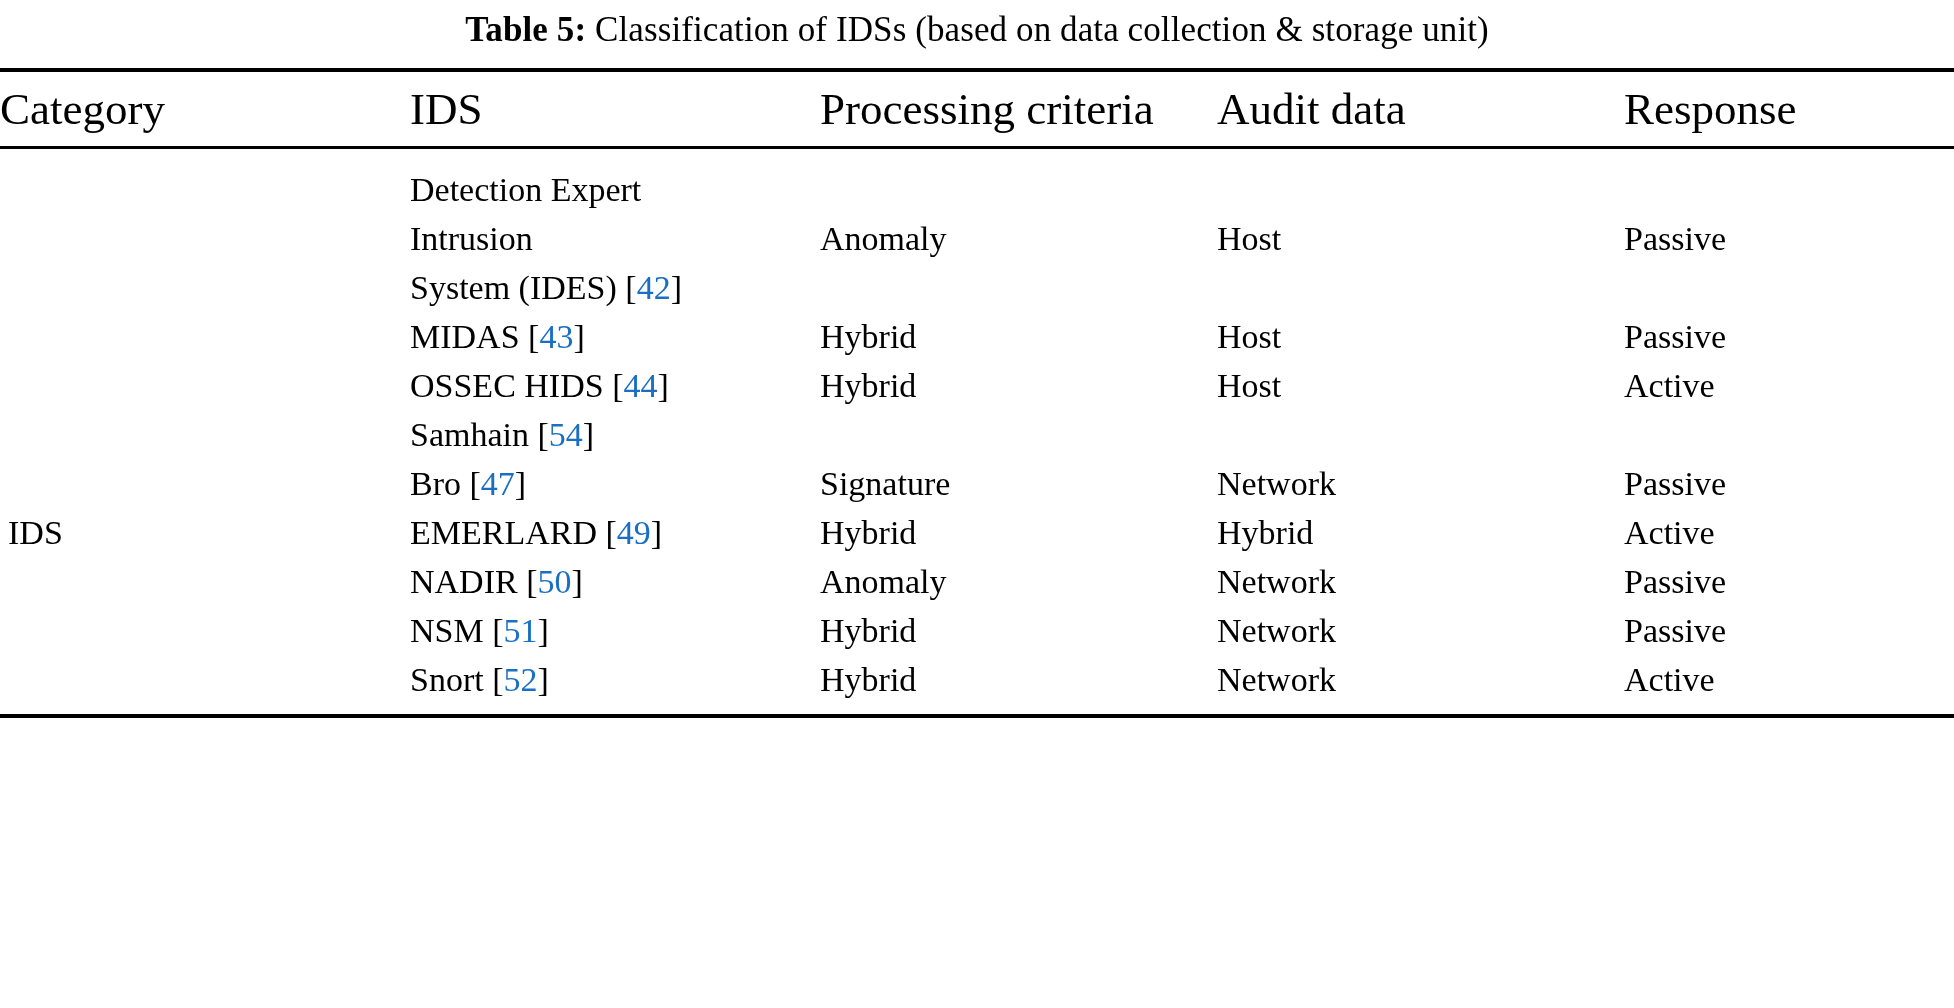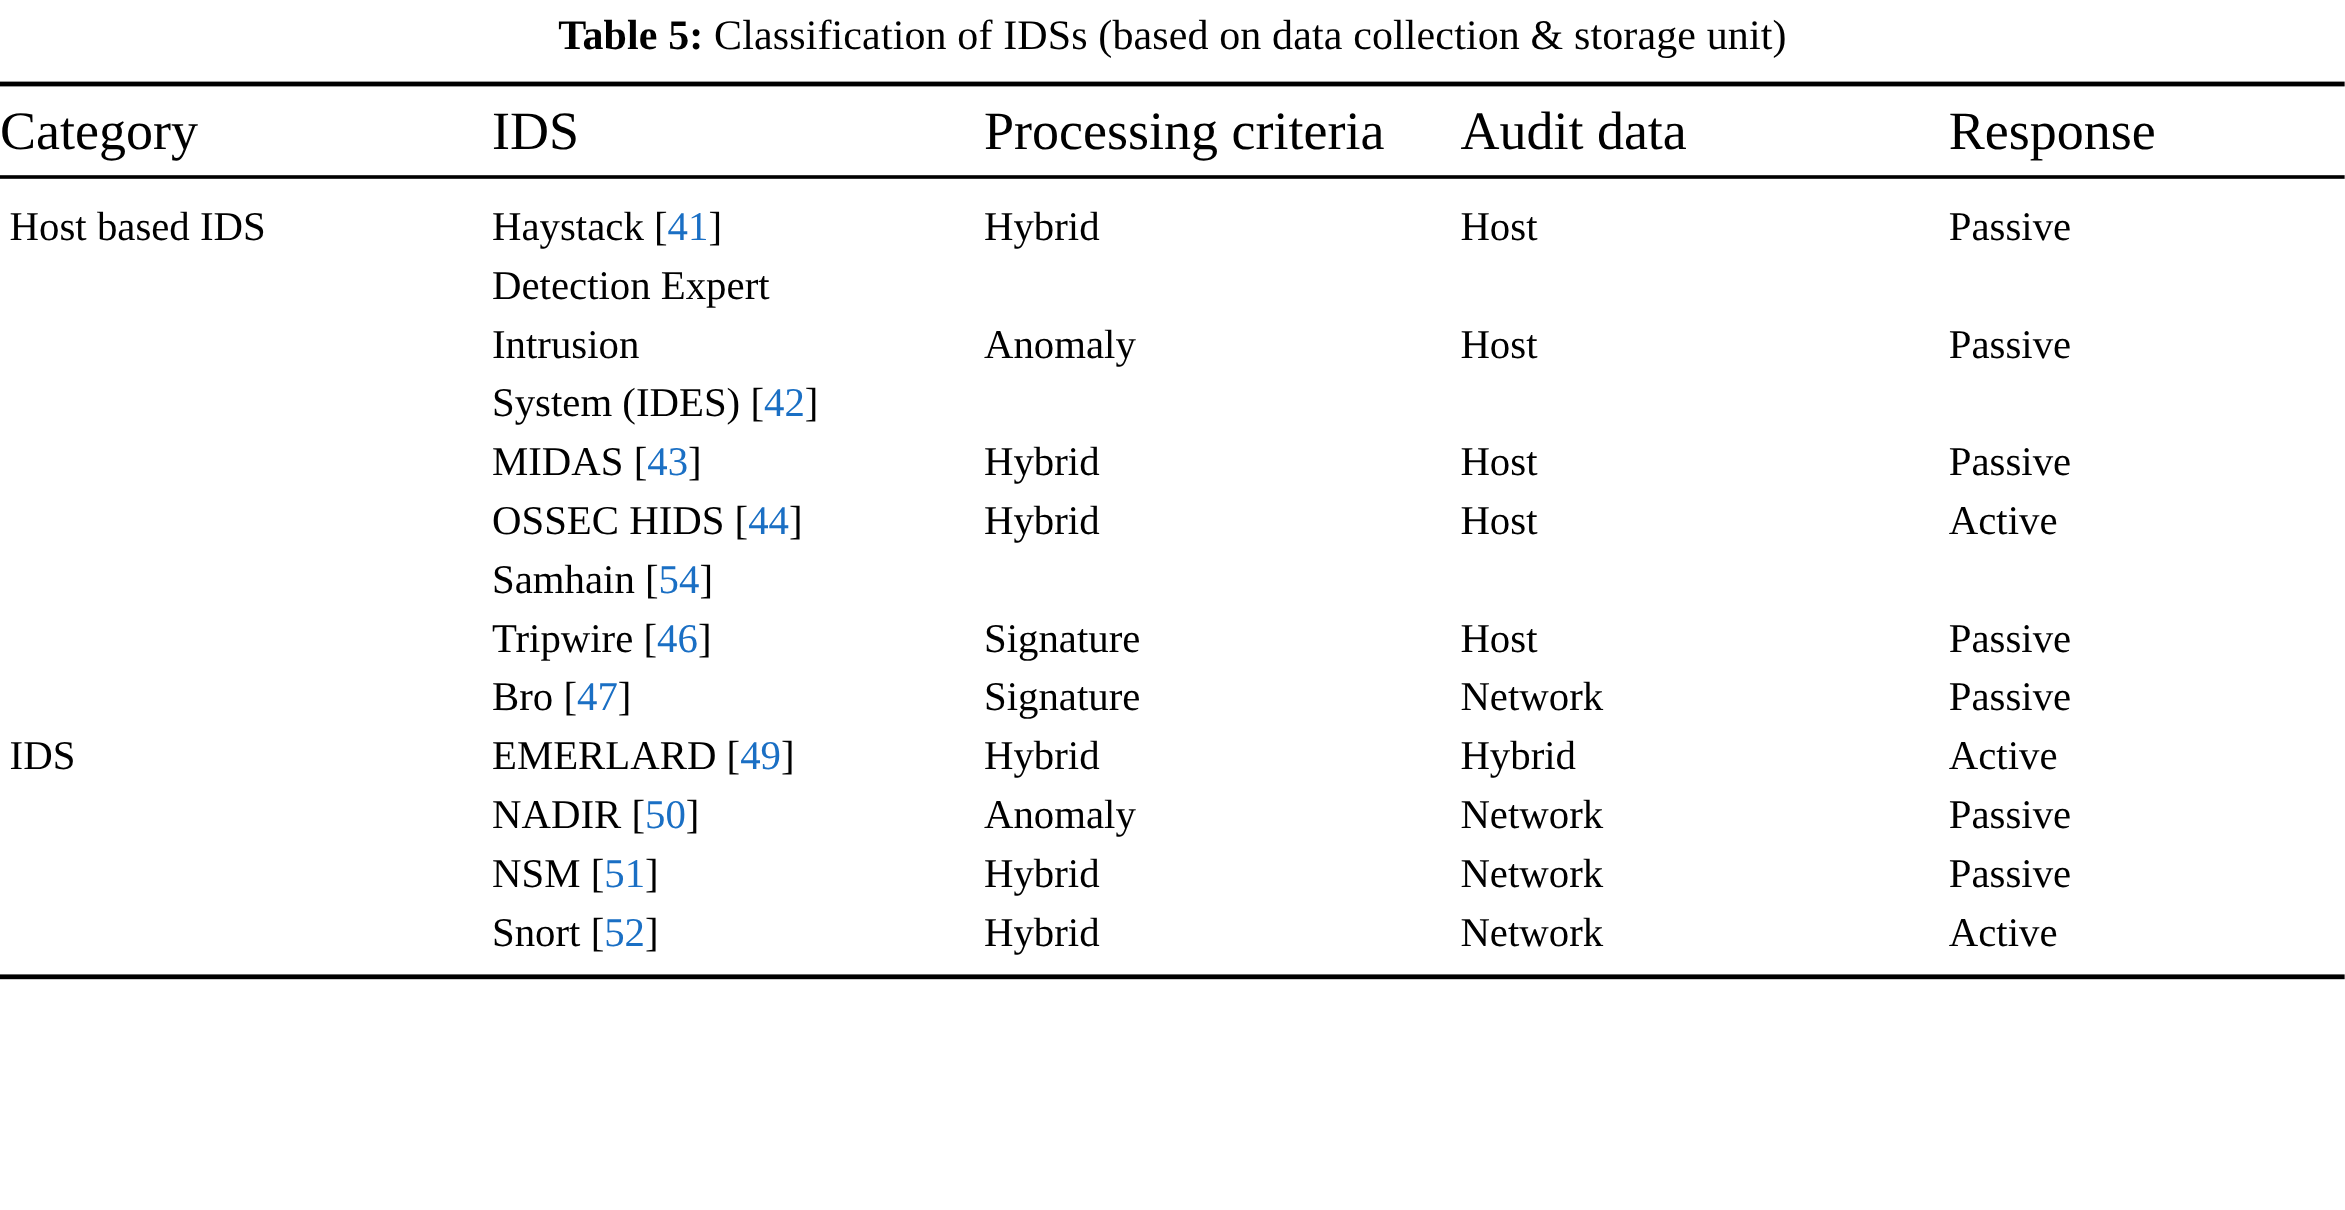--- a/index.html
+++ b/index.html
@@ -142,27 +142,20 @@
       <col class="c-category">
       <col class="c-ids">
       <col class="c-proc">
       <col class="c-audit">
       <col class="c-resp">
     </colgroup>
     <tbody id="table-body">
       <tr class="spacer-row">
         <td class="spacer-top" colspan="5"></td>
       </tr>
-    <tr>
-          <td class="cell-category">Host based IDS</td>
-          <td class="cell-ids"><span>Haystack</span> <span class="bracket">[</span><a class="cite" style="text-decoration: none; color: rgb(26, 111, 196);">41</a><span class="bracket">]</span></td>
-          <td class="cell-proc">Hybrid</td>
-          <td class="cell-audit">Host</td>
-          <td class="cell-resp">Passive</td>
-        </tr>
         <tr>
           <td class="cell-category"></td>
           <td class="cell-ids"><span>Detection Expert</span></td>
           <td class="cell-proc"></td>
           <td class="cell-audit"></td>
           <td class="cell-resp"></td>
         </tr>
         <tr>
           <td class="cell-category"></td>
           <td class="cell-ids"><span>Intrusion</span></td>
@@ -193,27 +186,20 @@
         </tr>
         <tr>
           <td class="cell-category"></td>
           <td class="cell-ids"><span>Samhain</span> <span class="bracket">[</span><a class="cite" style="text-decoration: none; color: rgb(26, 111, 196);">54</a><span class="bracket">]</span></td>
           <td class="cell-proc"></td>
           <td class="cell-audit"></td>
           <td class="cell-resp"></td>
         </tr>
         <tr>
           <td class="cell-category"></td>
-          <td class="cell-ids"><span>Tripwire</span> <span class="bracket">[</span><a class="cite" style="text-decoration: none; color: rgb(26, 111, 196);">46</a><span class="bracket">]</span></td>
-          <td class="cell-proc">Signature</td>
-          <td class="cell-audit">Host</td>
-          <td class="cell-resp">Passive</td>
-        </tr>
-        <tr>
-          <td class="cell-category"></td>
           <td class="cell-ids"><span>Bro</span> <span class="bracket">[</span><a class="cite" style="text-decoration: none; color: rgb(26, 111, 196);">47</a><span class="bracket">]</span></td>
           <td class="cell-proc">Signature</td>
           <td class="cell-audit">Network</td>
           <td class="cell-resp">Passive</td>
         </tr>
         <tr>
           <td class="cell-category">IDS</td>
           <td class="cell-ids"><span>EMERLARD</span> <span class="bracket">[</span><a class="cite" style="text-decoration: none; color: rgb(26, 111, 196);">49</a><span class="bracket">]</span></td>
           <td class="cell-proc">Hybrid</td>
           <td class="cell-audit">Hybrid</td>

